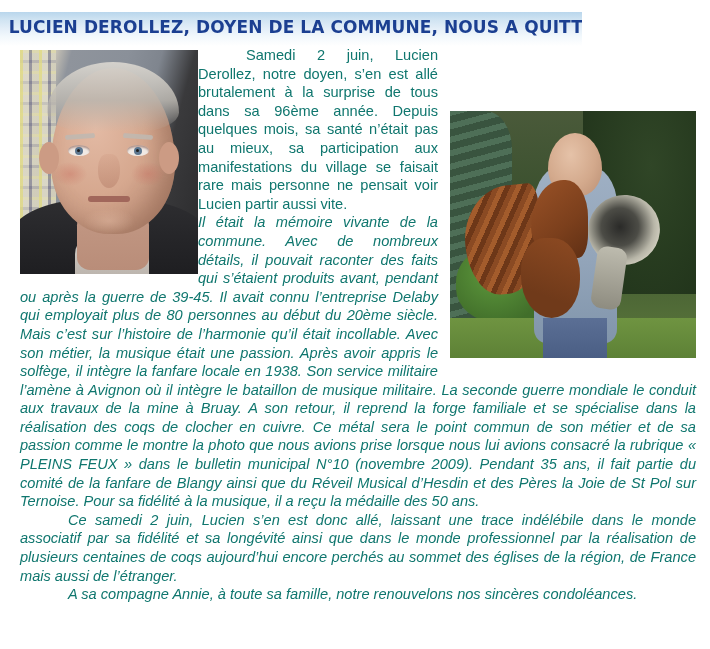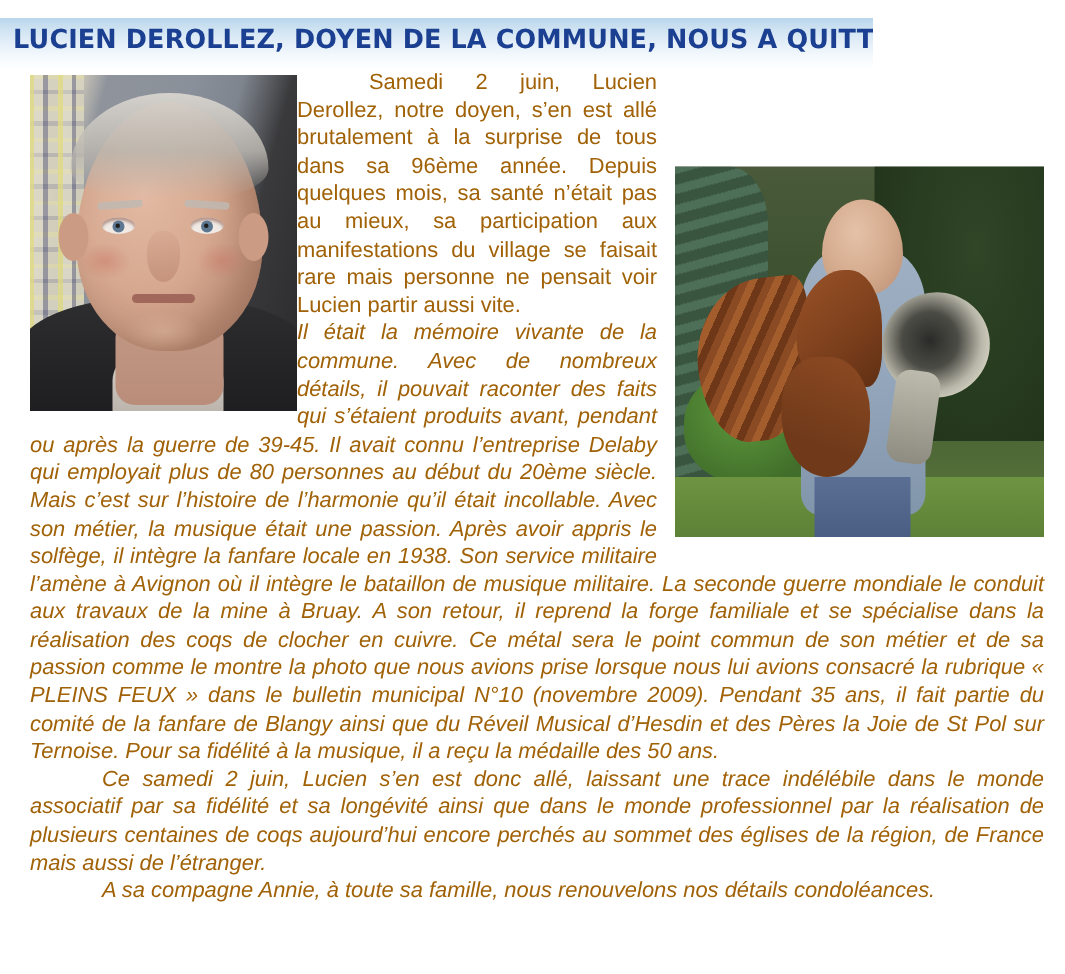--- a/index.html
+++ b/index.html
@@ -46,21 +46,21 @@
   }
 
   
   .article {
     position: relative;
     width: 710px;
     padding: 0 14px 0 20px;
     box-sizing: border-box;
     font-size: 14.6px;
     line-height: 18.6px;
-    color: #a16207;
+    color: #0f766e;
     text-align: justify;
     font-family: "Liberation Sans", sans-serif;
   }
 
   
   .photo {
     background: #8e8e8e;
     overflow: hidden;
     position: relative;
   }
@@ -422,14 +422,14 @@
     </div>
     <div class="rp-horn">
       <div class="rp-bell"></div>
       <div class="rp-tube"></div>
     </div>
   </div>
 
   <p class="para">Samedi 2 juin, Lucien Derollez, notre doyen, s’en est allé brutalement à la surprise de tous dans sa 96ème année. Depuis quelques mois, sa santé n’était pas au mieux, sa participation aux manifestations du village se faisait rare mais personne ne pensait voir Lucien partir aussi vite.</p>
   <p class="para tight">Il était la mémoire vivante de la commune. Avec de nombreux détails, il pouvait raconter des faits qui s’étaient produits avant, pendant ou après la guerre de 39-45. Il avait connu l’entreprise Delaby qui employait plus de 80 personnes au début du 20ème siècle. Mais c’est sur l’histoire de l’harmonie qu’il était incollable. Avec son métier, la musique était une passion. Après avoir appris le solfège, il intègre la fanfare locale en 1938. Son service militaire l’amène à Avignon où il intègre le bataillon de musique militaire. La seconde guerre mondiale le conduit aux travaux de la mine à Bruay. A son retour, il reprend la forge familiale et se spécialise dans la réalisation des coqs de clocher en cuivre. Ce métal sera le point commun de son métier et de sa passion comme le montre la photo que nous avions prise lorsque nous lui avions consacré la rubrique « PLEINS FEUX » dans le bulletin municipal N°10 (novembre 2009). Pendant 35 ans, il fait partie du comité de la fanfare de Blangy ainsi que du Réveil Musical d’Hesdin et des Pères la Joie de St Pol sur Ternoise. Pour sa fidélité à la musique, il a reçu la médaille des 50 ans.</p>
   <p class="para">Ce samedi 2 juin, Lucien s’en est donc allé, laissant une trace indélébile dans le monde associatif par sa fidélité et sa longévité ainsi que dans le monde professionnel par la réalisation de plusieurs centaines de coqs aujourd’hui encore perchés au sommet des églises de la région, de France mais aussi de l’étranger.</p>
-  <p class="para">A sa compagne Annie, à toute sa famille, nous renouvelons nos détails condoléances.</p>
+  <p class="para">A sa compagne Annie, à toute sa famille, notre renouvelons nos sincères condoléances.</p>
 </div>
 
 </body></html>

